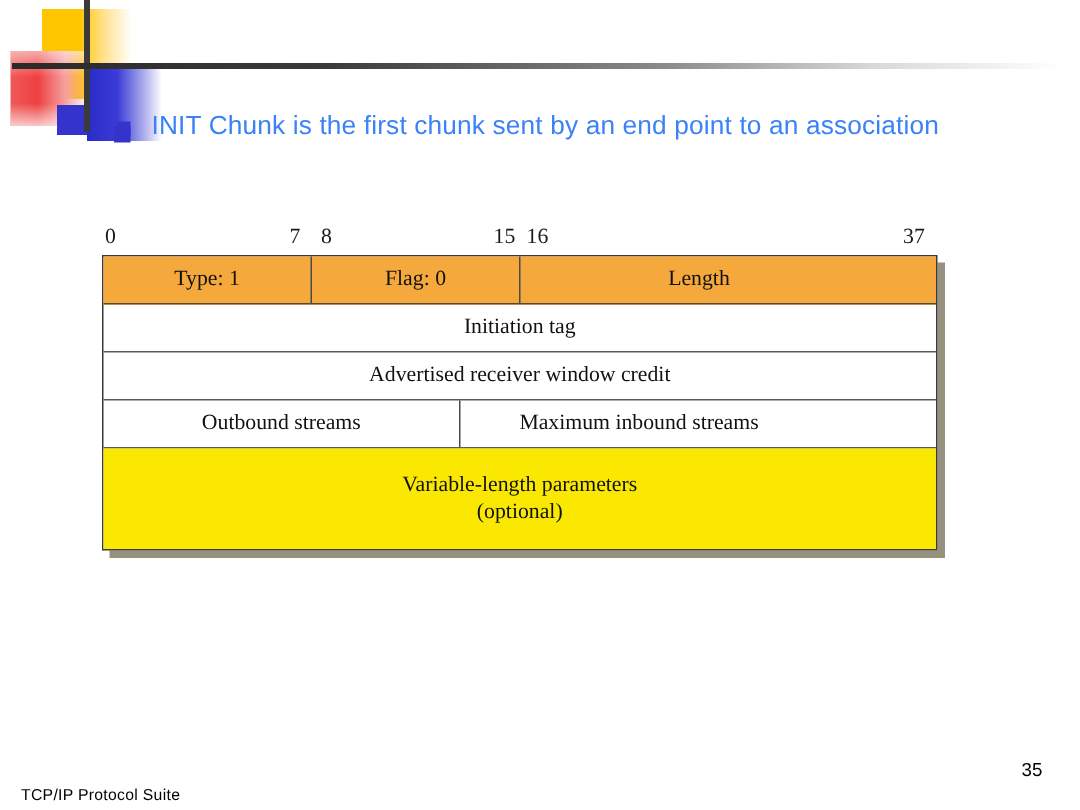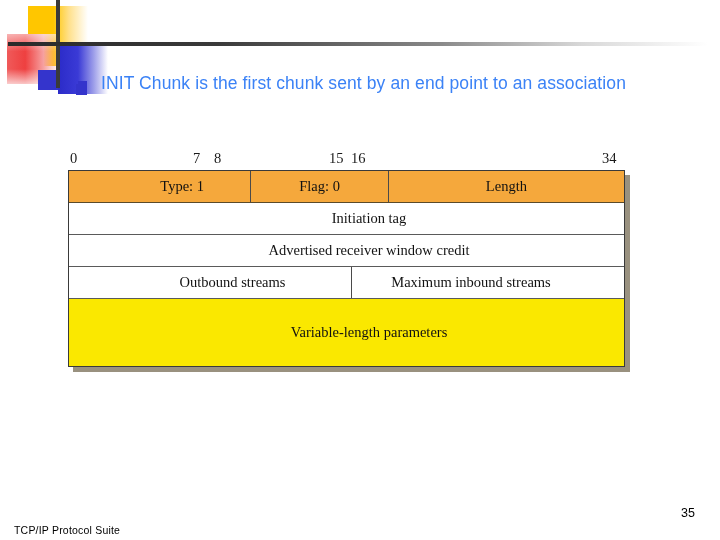--- a/index.html
+++ b/index.html
@@ -129,21 +129,20 @@
     width: 555px;
     border: 1px solid #3a3a3a;
     border-collapse: collapse;
     background: #ffffff;
     box-shadow: 5px 5px 0 rgba(90,78,48,0.62);
   }
   .prow {
     display: flex;
     border-bottom: 1px solid #5a5a5a;
     height: 31px;
-    padding-left: 45px;
   }
   .prow:last-child { border-bottom: none; align-items: center; }
   .pcell {
     font-family: "Liberation Serif", serif;
     font-size: 14.5px;
     color: #111111;
     display: flex;
     align-items: center;
     justify-content: center;
     text-align: center;
@@ -197,21 +196,21 @@
 </div>
 
 <div id="figure">
 
   <div id="bit-ruler">
     <span class="bl-0">0</span>
     <span class="bl-7">7</span>
     <span class="bl-8">8</span>
     <span class="bl-15">15</span>
     <span class="bl-16">16</span>
-    <span class="bl-31">34</span>
+    <span class="bl-31">37</span>
   </div>
 
   <div id="packet-table">
 
     <div class="prow row-orange">
       <div class="pcell w-8 divider-r">Type: 1</div>
       <div class="pcell w-8 divider-r">Flag: 0</div>
       <div class="pcell w-16">Length</div>
     </div>
 
@@ -226,20 +225,21 @@
     <div class="prow">
       <div class="pcell w-16 divider-r">Outbound streams</div>
       <div class="pcell w-16">Maximum inbound streams</div>
     </div>
 
 
     <div class="prow row-yellow">
       <div class="pcell w-32 yellow-text">
         <div style="width:100%">
           <div>Variable-length parameters</div>
+          <div>(optional)</div>
         </div>
       </div>
     </div>
 
   </div>
 </div>
 
 <div id="footer-left">TCP/IP Protocol Suite</div>
 <div id="footer-page">35</div>
 

